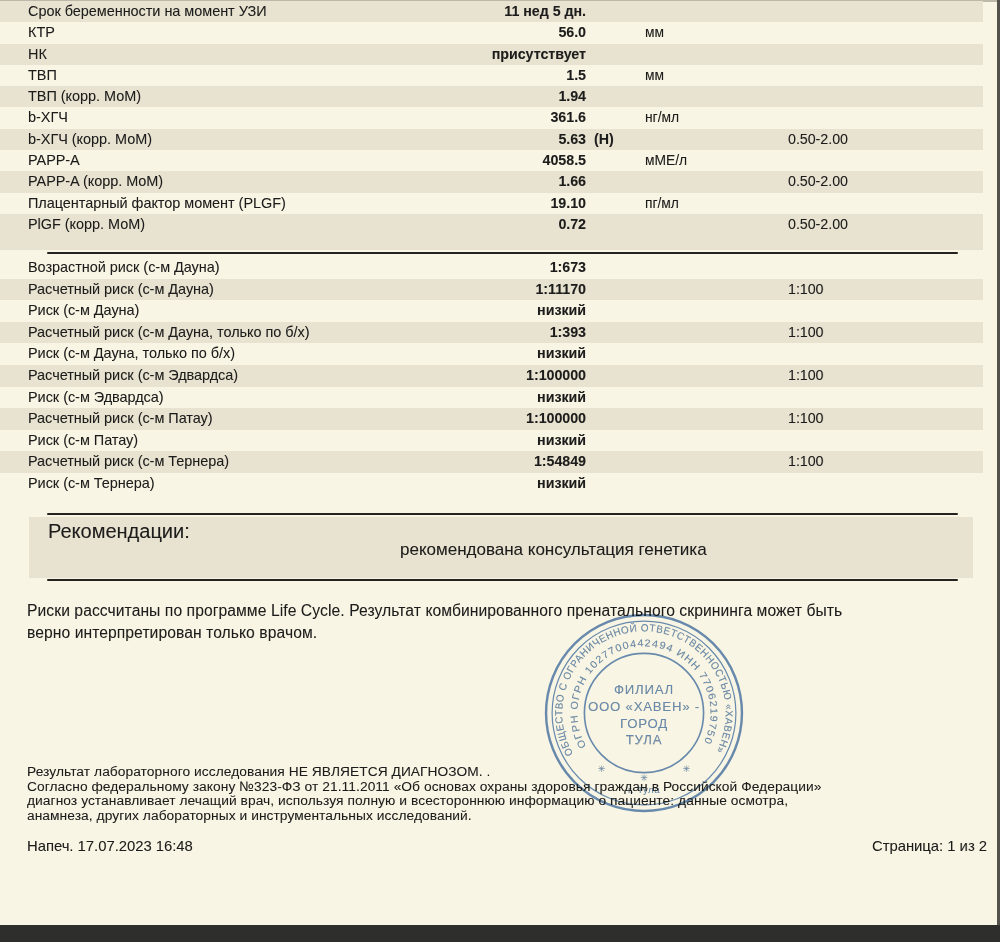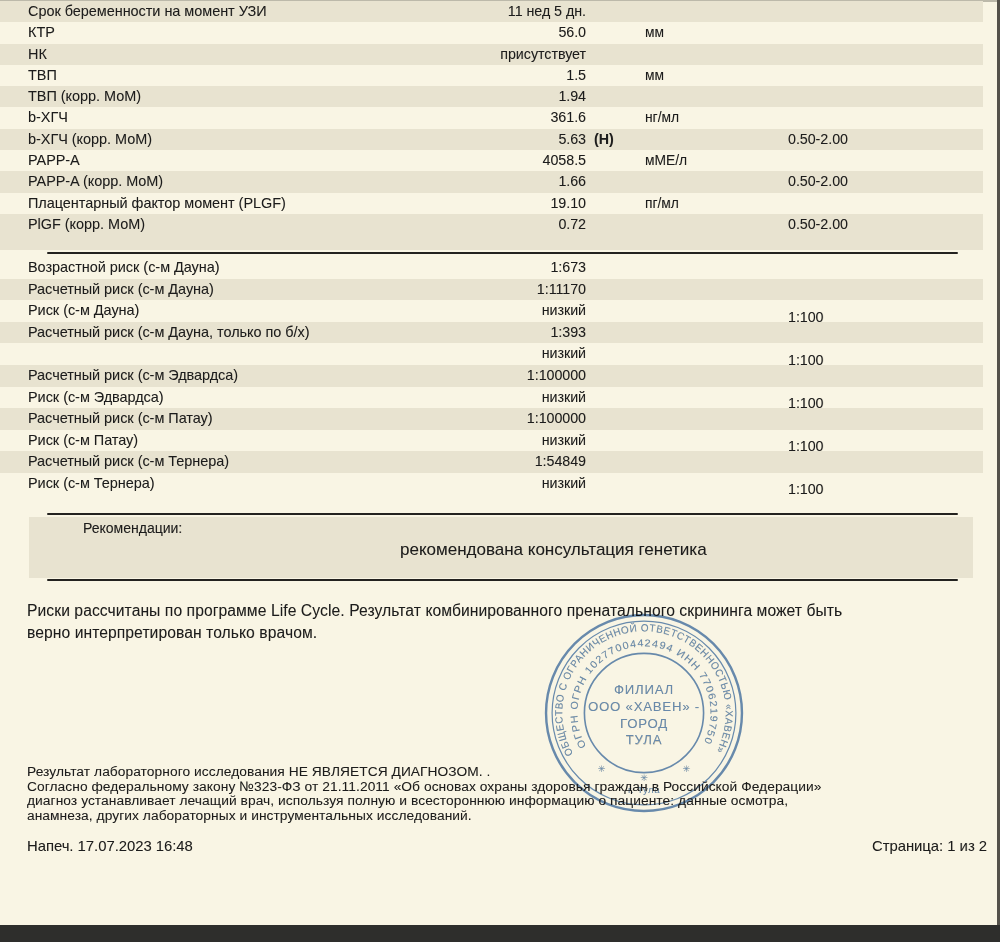--- a/index.html
+++ b/index.html
@@ -30,36 +30,36 @@
 
   
   .rows{position:absolute;left:0;}
   #measure-rows{top:1px;}
   #risk-rows{top:257px;}
   .row{position:relative;width:983px;height:21.3px;line-height:21.3px;}
   #risk-rows .row{height:21.6px;line-height:21.6px;}
   .row.shaded{background:var(--stripe);}
   .row span{position:absolute;top:0;white-space:nowrap;}
   .cell-label{left:28px;font-size:14.4px;}
-  .cell-value{left:360px;width:226px;text-align:right;font-weight:normal;font-size:14.2px;}
+  .cell-value{left:360px;width:226px;text-align:right;font-weight:bold;font-size:14.2px;}
   .cell-flag{left:594px;font-weight:bold;font-size:14.2px;}
   .cell-unit{left:645px;font-size:13.8px;text-align:center;}
   .cell-range{left:788px;font-size:14.2px;}
-  .cell-ref{left:788px;font-size:14.2px;margin-top:28px;}
+  .cell-ref{left:788px;font-size:14.2px;}
 
   .stripe-filler{position:absolute;left:0;top:235px;width:983px;height:15px;background:var(--stripe);}
 
   .hr{position:absolute;left:47px;width:911px;height:2.4px;background:#23221f;border-radius:1px;}
   #hr1{top:252px;}
   #hr2{top:513px;}
   #hr3{top:579px;}
 
   
   .rec-block{position:absolute;left:29px;top:517px;width:944px;height:61px;background:var(--stripe);}
-  .rec-label{position:absolute;left:19px;top:3px;font-size:14px;margin-left:35px;}
+  .rec-label{position:absolute;left:19px;top:3px;font-size:20px;}
   .rec-value{position:absolute;left:371px;top:23px;font-size:17px;white-space:nowrap;}
 
   
   .notes{position:absolute;left:27px;top:600px;width:968px;font-size:15.6px;line-height:21.6px;letter-spacing:.1px;}
 
   
   .stamp{
     position:absolute;left:542px;top:611px;width:204px;height:204px;
     opacity:.88;mix-blend-mode:multiply;
   }
@@ -180,20 +180,21 @@
     <span class="cell-label">Риск (с-м Дауна)</span>
     <span class="cell-value">низкий</span>
     <span class="cell-ref"></span>
   </div>
       <div class="row shaded">
     <span class="cell-label">Расчетный риск (с-м Дауна, только по б/х)</span>
     <span class="cell-value">1:393</span>
     <span class="cell-ref">1:100</span>
   </div>
       <div class="row">
+    <span class="cell-label">Риск (с-м Дауна, только по б/х)</span>
     <span class="cell-value">низкий</span>
     <span class="cell-ref"></span>
   </div>
       <div class="row shaded">
     <span class="cell-label">Расчетный риск (с-м Эдвардса)</span>
     <span class="cell-value">1:100000</span>
     <span class="cell-ref">1:100</span>
   </div>
       <div class="row">
     <span class="cell-label">Риск (с-м Эдвардса)</span>

